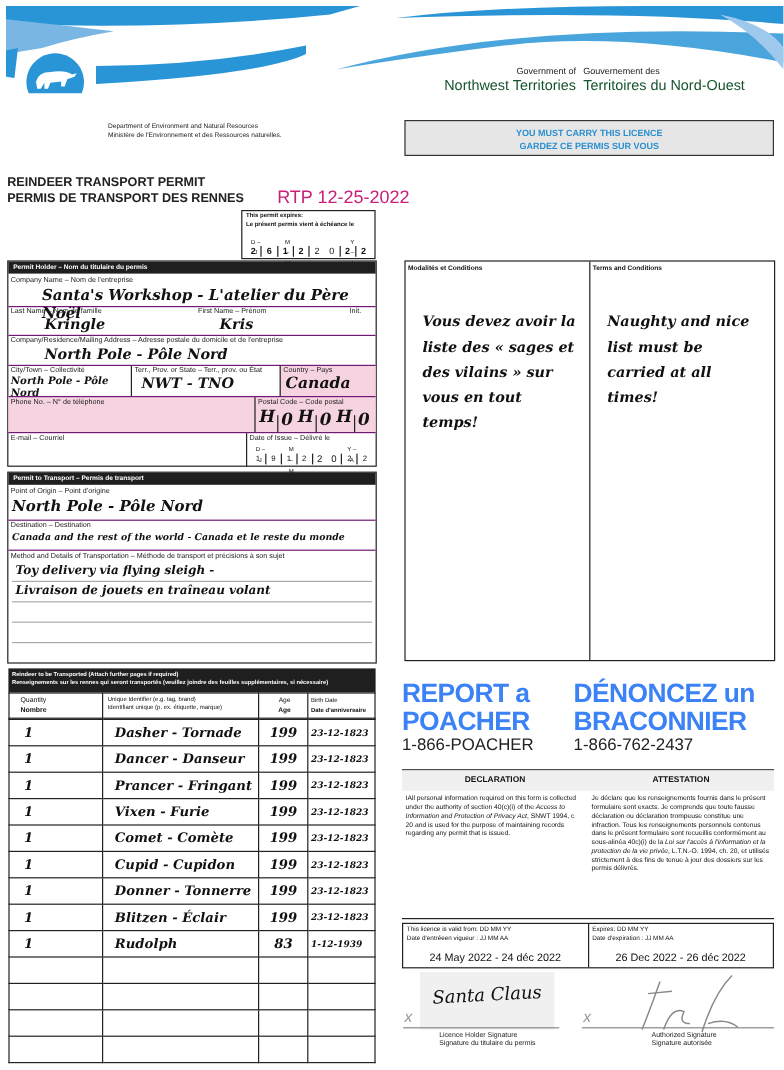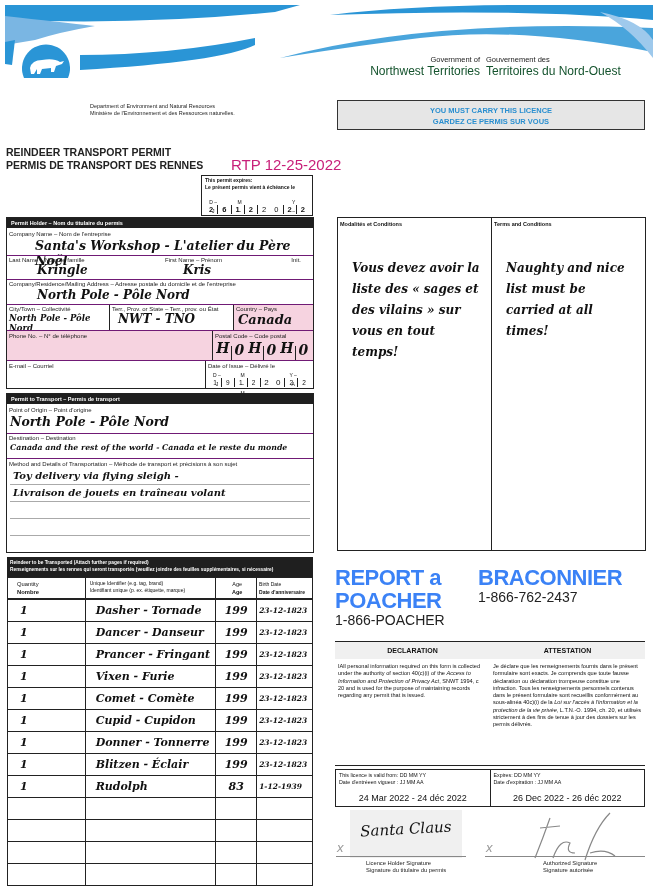--- a/index.html
+++ b/index.html
@@ -363,40 +363,41 @@
     <div class="txt hand">Naughty and nice list must be carried at all times!</div>
   </div>
 </div>
 
 <div class="abs" style="left:335px;top:566px;">
   <div class="poach">REPORT a</div>
   <div class="poach">POACHER</div>
   <div class="phone">1-866-POACHER</div>
 </div>
 <div class="abs" style="left:478px;top:566px;">
+  <div class="poach">DÉNONCEZ un</div>
   <div class="poach">BRACONNIER</div>
   <div class="phone">1-866-762-2437</div>
 </div>
 
 <div class="abs decl">
   <div class="hdr">
     <div>DECLARATION</div>
     <div>ATTESTATION</div>
   </div>
   <div class="body">
     <div><span>IAll personal information required on this form is collected under the authority of section 40(c)(i) of the </span><i>Access to Information and Protection of Privacy Act</i><span>, SNWT 1994, c 20 and is used for the purpose of maintaining records regarding any permit that is issued.</span></div>
     <div><span>Je déclare que les renseignements fournis dans le présent formulaire sont exacts. Je comprends que toute fausse déclaration ou déclaration trompeuse constitue une infraction. Tous les renseignements personnels contenus dans le présent formulaire sont recueillis conformément au sous-alinéa 40c)(i) de la </span><i>Loi sur l'accès à l'information et la protection de la vie privée</i><span>, L.T.N.-O. 1994, ch. 20, et utilisés strictement à des fins de tenue à jour des dossiers sur les permis délivrés.</span></div>
   </div>
 </div>
 
 <div class="abs valid">
   <div>
     <div class="small">This licence is valid from: DD MM YY</div>
     <div class="small">Date d'entréeen vigueur : JJ  MM  AA</div>
-    <div class="date">24 Mar  2022 - 24 déc 2022</div>
+    <div class="date">24 May  2022 - 24 déc 2022</div>
   </div>
   <div>
     <div class="small">Expires: DD MM YY</div>
     <div class="small">Date d'expiration : JJ  MM AA</div>
     <div class="date">26 Dec 2022 - 26 déc 2022</div>
   </div>
 </div>
 
 <div class="abs" style="left:336px;top:810px;width:130px;height:70px;">
   <div class="abs" style="left:14px;top:0;width:112px;height:48px;background:#f0f0f0;">

